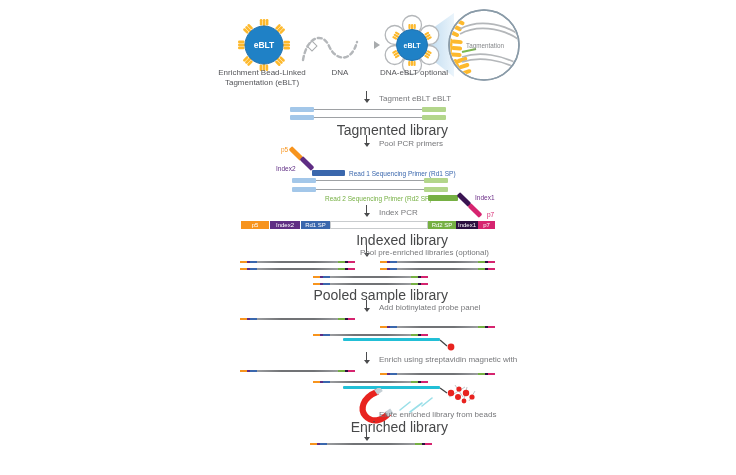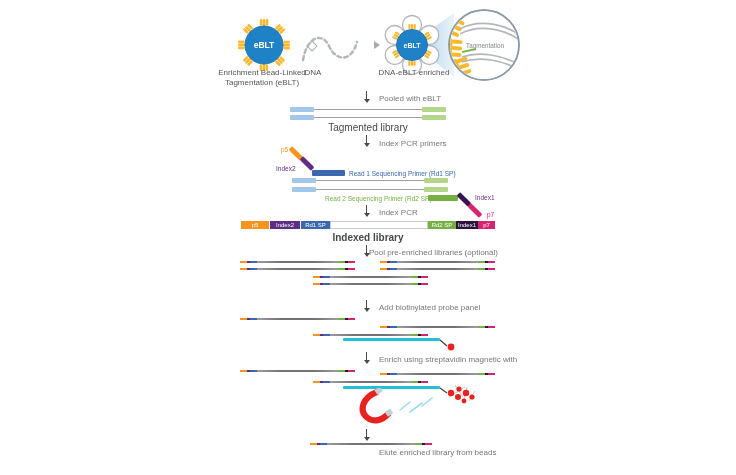--- a/index.html
+++ b/index.html
@@ -1,21 +1,21 @@
 <!DOCTYPE html>
 <html><head>
 <meta charset="utf-8">
 <style>
   html,body{margin:0;padding:0;background:#fff;}
   #canvas{position:relative;width:736px;height:475px;background:#ffffff;
           font-family:"Liberation Sans",sans-serif;overflow:hidden;}
   .abs{position:absolute;}
   .caption{position:absolute;font-size:8px;color:#55565a;text-align:center;line-height:9.5px;white-space:nowrap;}
   .step-label{position:absolute;font-size:8px;color:#77787b;white-space:nowrap;}
-  .stage-label{position:absolute;font-size:10px;color:#474849;text-align:center;white-space:nowrap;}
+  .stage-label{position:absolute;font-size:14px;color:#474849;text-align:right;white-space:nowrap;}
   .v-arrow{position:absolute;width:9px;display:flex;flex-direction:column;align-items:center;}
   .v-arrow .ln{width:1.6px;height:8px;background:#4a4b4d;}
   .v-arrow .hd{width:0;height:0;border-left:3.5px solid transparent;border-right:3.5px solid transparent;border-top:4.5px solid #4a4b4d;}
   .diamond{position:absolute;width:6px;height:6px;border:1.5px solid #a8abad;transform:rotate(45deg);}
   .tri{position:absolute;width:0;height:0;border-top:4px solid transparent;border-bottom:4px solid transparent;border-left:6px solid #a8abad;}
   .frag-row{position:absolute;display:flex;align-items:center;height:5px;}
   .adapter{width:24px;height:5px;border-radius:1px;}
   .adapter.blue{background:#a3c7e9;}
   .adapter.green{background:#b3d68b;}
   .strand{flex:1;height:1.5px;background:#9ea1a4;}
@@ -122,46 +122,46 @@
       <path d="M 82,47 L 96,44" stroke="#7cb94d" stroke-width="2.2" fill="none"></path>
     </g>
     <text x="105" y="43" text-anchor="middle" font-size="6.3" fill="#85878a">Tagmentation</text>
     <circle cx="104" cy="40" r="35" fill="none" stroke="#8a9ba8" stroke-width="1.5"></circle>
   </svg>
 
   <div class="caption" style="left:203px;top:68px;width:118px;">
     <div>Enrichment Bead-Linked</div>
     <div>Tagmentation (eBLT)</div>
   </div>
-  <div class="caption" style="left:288px;top:68px;width:50px;">DNA</div>
-  <div class="caption" style="left:362px;top:68px;width:104px;">DNA-eBLT enriched</div>
+  <div class="caption" style="left:315px;top:68px;width:50px;">DNA</div>
+  <div class="caption" style="left:362px;top:68px;width:104px;">DNA-eBLT optional</div>
 
   <div class="v-arrow" style="left:362px;top:91px;">
     <div class="ln"></div>
       <div class="hd"></div>
   </div>
-  <div class="step-label" style="left:379px;top:94px;">Pooled with eBLT</div>
+  <div class="step-label" style="left:379px;top:94px;">Tagment eBLT eBLT</div>
 
   <div class="frag-row" style="left:290px;top:107px;width:156px;">
     <div class="adapter blue"></div>
     <div class="strand"></div>
     <div class="adapter green"></div>
   </div>
   <div class="frag-row" style="left:290px;top:115px;width:156px;">
     <div class="adapter blue"></div>
     <div class="strand"></div>
     <div class="adapter green"></div>
   </div>
   <div class="stage-label" style="left:288px;top:122px;width:160px;">Tagmented library</div>
 
   <div class="v-arrow" style="left:362px;top:135px;">
     <div class="ln"></div>
       <div class="hd"></div>
   </div>
-  <div class="step-label" style="left:379px;top:139px;">Index PCR primers</div>
+  <div class="step-label" style="left:379px;top:139px;">Pool PCR primers</div>
 
   <div class="ptxt" style="left:281px;top:146px;color:#f7941d;">p5</div>
   <div class="diag" style="left:288px;top:151px;background:#f7941d;"></div>
   <div class="diag" style="left:299px;top:161px;background:#5f2d84;"></div>
   <div class="ptxt" style="left:276px;top:165px;color:#5f2d84;">Index2</div>
   <div class="abs" style="left:312px;top:170px;width:33px;height:6px;background:#3a67ad;border-radius:1px;"></div>
   <div class="ptxt" style="left:349px;top:170px;color:#3a67ad;">Read 1 Sequencing Primer (Rd1 SP)</div>
 
   <div class="frag-row" style="left:292px;top:178px;width:156px;">
     <div class="adapter blue"></div>
@@ -189,27 +189,27 @@
 
   <div class="bar" style="left:241px;top:221px;width:254px;">
     <div class="bar-seg" style="width:28px;background:#f7941d;margin-right:1px;">p5</div>
     <div class="bar-seg" style="width:30px;background:#5f2d84;margin-right:1px;">Index2</div>
     <div class="bar-seg" style="width:29px;background:#3a67ad;">Rd1 SP</div>
     <div class="bar-seg" style="flex:1;background:#ffffff;border:1px solid #c9ccce;box-sizing:border-box;"></div>
     <div class="bar-seg" style="width:28px;background:#76b043;">Rd2 SP</div>
     <div class="bar-seg" style="width:22px;background:#2d1040;">Index1</div>
     <div class="bar-seg" style="width:17px;background:#d6246f;">p7</div>
   </div>
-  <div class="stage-label" style="left:288px;top:232px;width:160px;font-weight:bold;">Indexed library</div>
+  <div class="stage-label" style="left:288px;top:232px;width:160px;">Indexed library</div>
 
   <div class="v-arrow" style="left:362px;top:245px;">
     <div class="ln"></div>
       <div class="hd"></div>
   </div>
-  <div class="step-label" style="left:369px;top:248px;">Pool pre-enriched libraries (optional)</div>
+  <div class="step-label" style="left:360px;top:248px;">Pool pre-enriched libraries (optional)</div>
 
   <div class="pair" style="left:240px;top:261px;">
     <div class="lib-line" style="top:0;">
         <div class="tipL"></div>
         <div class="lbody"></div>
         <div class="tipR"></div>
       </div>
     <div class="lib-line" style="top:7px;">
         <div class="tipL"></div>
         <div class="lbody"></div>
@@ -233,20 +233,21 @@
         <div class="tipL"></div>
         <div class="lbody"></div>
         <div class="tipR"></div>
       </div>
     <div class="lib-line" style="top:7px;">
         <div class="tipL"></div>
         <div class="lbody"></div>
         <div class="tipR"></div>
       </div>
   </div>
+  <div class="stage-label" style="left:288px;top:287px;width:160px;">Pooled sample library</div>
 
   <div class="v-arrow" style="left:362px;top:300px;">
     <div class="ln"></div>
       <div class="hd"></div>
   </div>
   <div class="step-label" style="left:379px;top:303px;">Add biotinylated probe panel</div>
 
   <div class="lib-line" style="left:240px;top:318px;">
       <div class="tipL"></div>
       <div class="lbody"></div>
@@ -318,26 +319,27 @@
   </svg>
 
   <svg class="abs" style="left:356px;top:388px;" width="50" height="38" viewBox="0 0 50 38">
     <g transform="rotate(-35 22 18)">
       <path d="M 30,6 C 13,2 5,11 6,19 C 7,28 16,33 27,30" fill="none" stroke="#e8231f" stroke-width="6.2" stroke-linecap="butt"></path>
       <rect x="28" y="3" width="6.5" height="5.5" fill="#c4ced4"></rect>
       <rect x="24" y="27" width="6.5" height="5.5" fill="#c4ced4"></rect>
     </g>
   </svg>
 
+  <div class="stage-label" style="left:288px;top:419px;width:160px;">Enriched library</div>
 
   <div class="v-arrow" style="left:362px;top:429px;">
     <div class="ln"></div>
       <div class="hd"></div>
   </div>
-  <div class="step-label" style="left:379px;top:448px;text-align:right;">Elute enriched library from beads</div>
+  <div class="step-label" style="left:379px;top:410px;text-align:right;">Elute enriched library from beads</div>
 
   <div class="lib-line" style="left:310px;top:443px;width:122px;">
       <div class="tipL"></div>
       <div class="lbody"></div>
       <div class="tipR"></div>
     </div>
 
 </div>
 
 </body></html>

